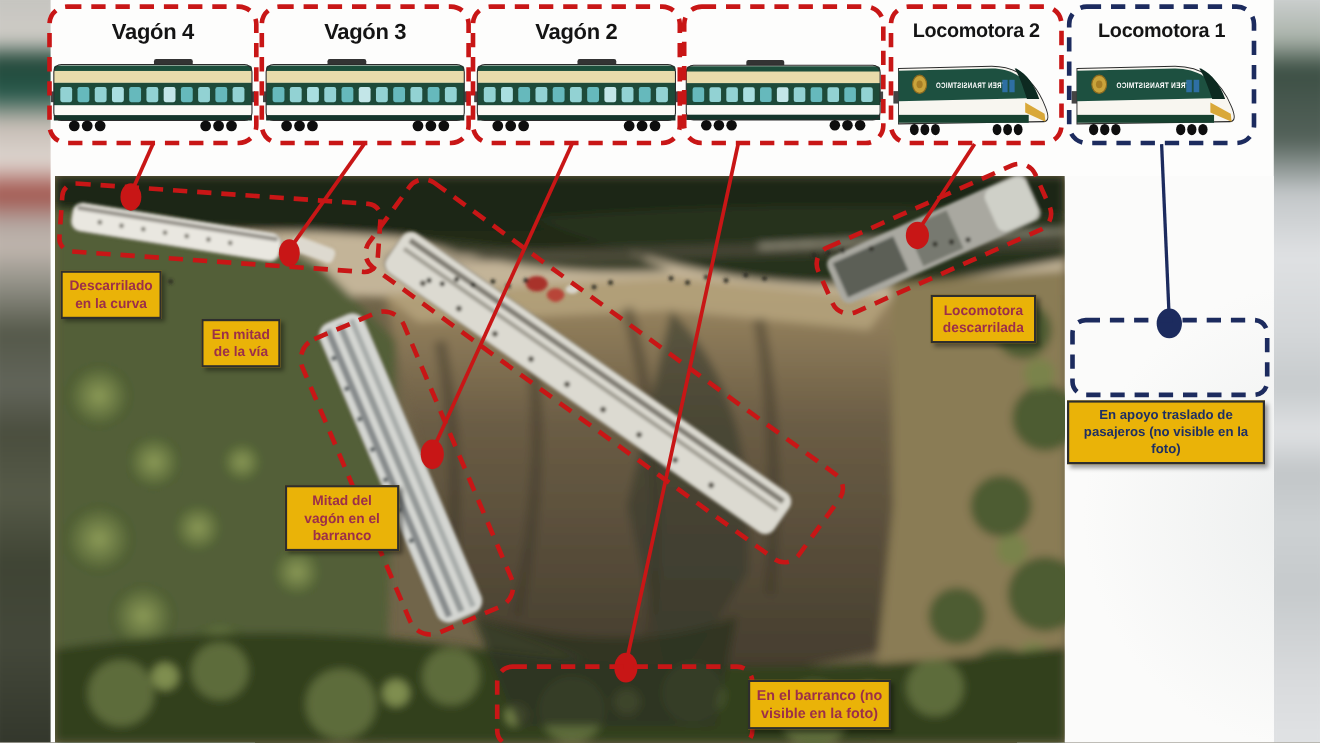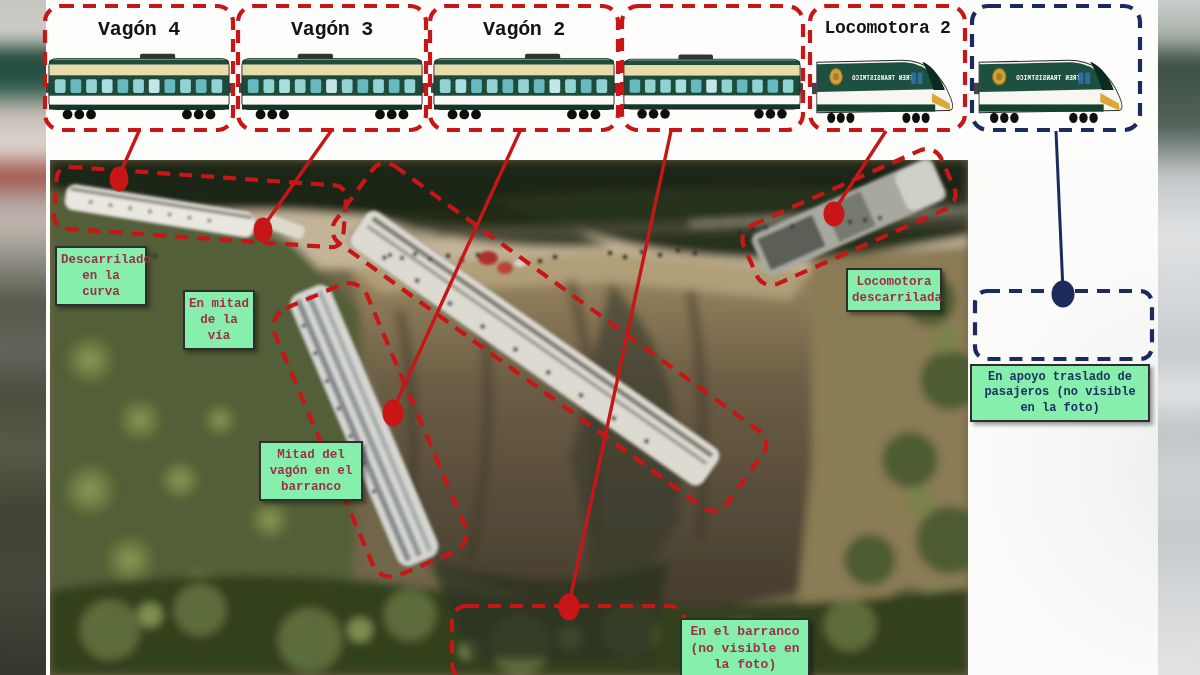--- a/index.html
+++ b/index.html
@@ -1,20 +1,20 @@
 <!DOCTYPE html>
 <html><head>
 <meta charset="utf-8">
 <style>
   html,body{margin:0;padding:0;background:#9a9a96;}
   body{width:1200px;height:675px;overflow:hidden;position:relative;
        font-family:"Liberation Sans", sans-serif;
        --annotation-red:#c81616; --annotation-navy:#1c2b5e;
        --callout-red:#9c2f49; --callout-navy:#1e2f63;}
-  #stage{position:absolute;inset:0;width:1200px;height:675px;background:#fdfdfc;font-family:Liberation Mono, monospace;}
+  #stage{position:absolute;inset:0;width:1200px;height:675px;background:#fdfdfc;}
 
   
   .strip{position:absolute;top:0;height:675px;overflow:hidden;}
   .strip .blur-inner{position:absolute;inset:-14px;filter:blur(7px);}
   .strip.left{left:0;width:46px;}
   .strip.left .blur-inner{background:linear-gradient(180deg,
     #c2c2be 0%,#cfccc6 7%,#23483a 10%,#27584a 14%,#c5bcb4 18%,#ded6d0 23%,
     #a1524a 27%,#b4a8a2 31%,#c0b6ae 34%,#8f8e84 39%,#55594a 45%,#62655a 52%,
     #4a4e3e 58%,#565a48 66%,#3f4434 75%,#44483a 85%,#31352a 100%);}
   .strip.right{left:1158px;width:42px;}
@@ -40,21 +40,21 @@
   #overlay{position:absolute;inset:0;z-index:5;pointer-events:none;}
   .box-red{stroke:var(--annotation-red);}
   .box-navy{stroke:var(--annotation-navy);}
   .dash{fill:none;stroke-width:4.2;stroke-dasharray:13 9;}
   .line-red{stroke:var(--annotation-red);stroke-width:3.4;}
   .line-navy{stroke:var(--annotation-navy);stroke-width:3;}
   .dot-red{fill:var(--annotation-red);}
   .dot-navy{fill:var(--annotation-navy);}
 
   
-  .callout{position:absolute;z-index:7;background:#86efac;border:2px solid #2e2e2e;
+  .callout{position:absolute;z-index:7;background:#eab308;border:2px solid #2e2e2e;
     box-shadow:3px 3px 4px rgba(0,0,0,.38);color:var(--callout-red);
     font-size:12.5px;font-weight:700;line-height:1.28;text-align:center;
     padding:4px 4px;box-sizing:border-box;}
   .callout.navy{color:var(--callout-navy);}
 </style>
 </head>
 <body style="--annotation-red: #c81616; --annotation-navy: #1c2b5e; --callout-red: #9c2f49; --callout-navy: #1e2f63;">
 
 <div id="stage">
 
@@ -246,20 +246,21 @@
           <circle cx="105" cy="96" r="2.2"></circle>
         </g>
       </g>
     </svg>
   </div>
 
   <div class="box-title" style="left:45px;width:188px;">Vagón 4</div>
   <div class="box-title" style="left:238px;width:188px;">Vagón 3</div>
   <div class="box-title" style="left:430px;width:188px;">Vagón 2</div>
   <div class="box-title" style="left:810px;width:155px;font-size:18px;">Locomotora 2</div>
+  <div class="box-title" style="left:972px;width:168px;font-size:18px;">Locomotora 1</div>
 
   <div class="train-art" style="left:46px;top:50px;width:186px;height:78px;">
     <svg viewBox="0 0 190 72" width="186" height="76">
       <rect x="0" y="31" width="5" height="10" fill="#444"></rect>
         <rect x="185" y="31" width="5" height="10" fill="#444"></rect>
       <rect x="96" y="1" width="36" height="6" rx="2" fill="#333"></rect>
       <rect x="3" y="6" width="184" height="52" rx="7" fill="#f7f5ef"></rect>
       <rect x="3" y="7" width="184" height="6" rx="3" fill="#1c4e3b"></rect>
       <rect x="3" y="12" width="184" height="11" fill="#e9dcab"></rect>
       <rect x="3" y="23" width="184" height="21" fill="#1d4a39"></rect>

